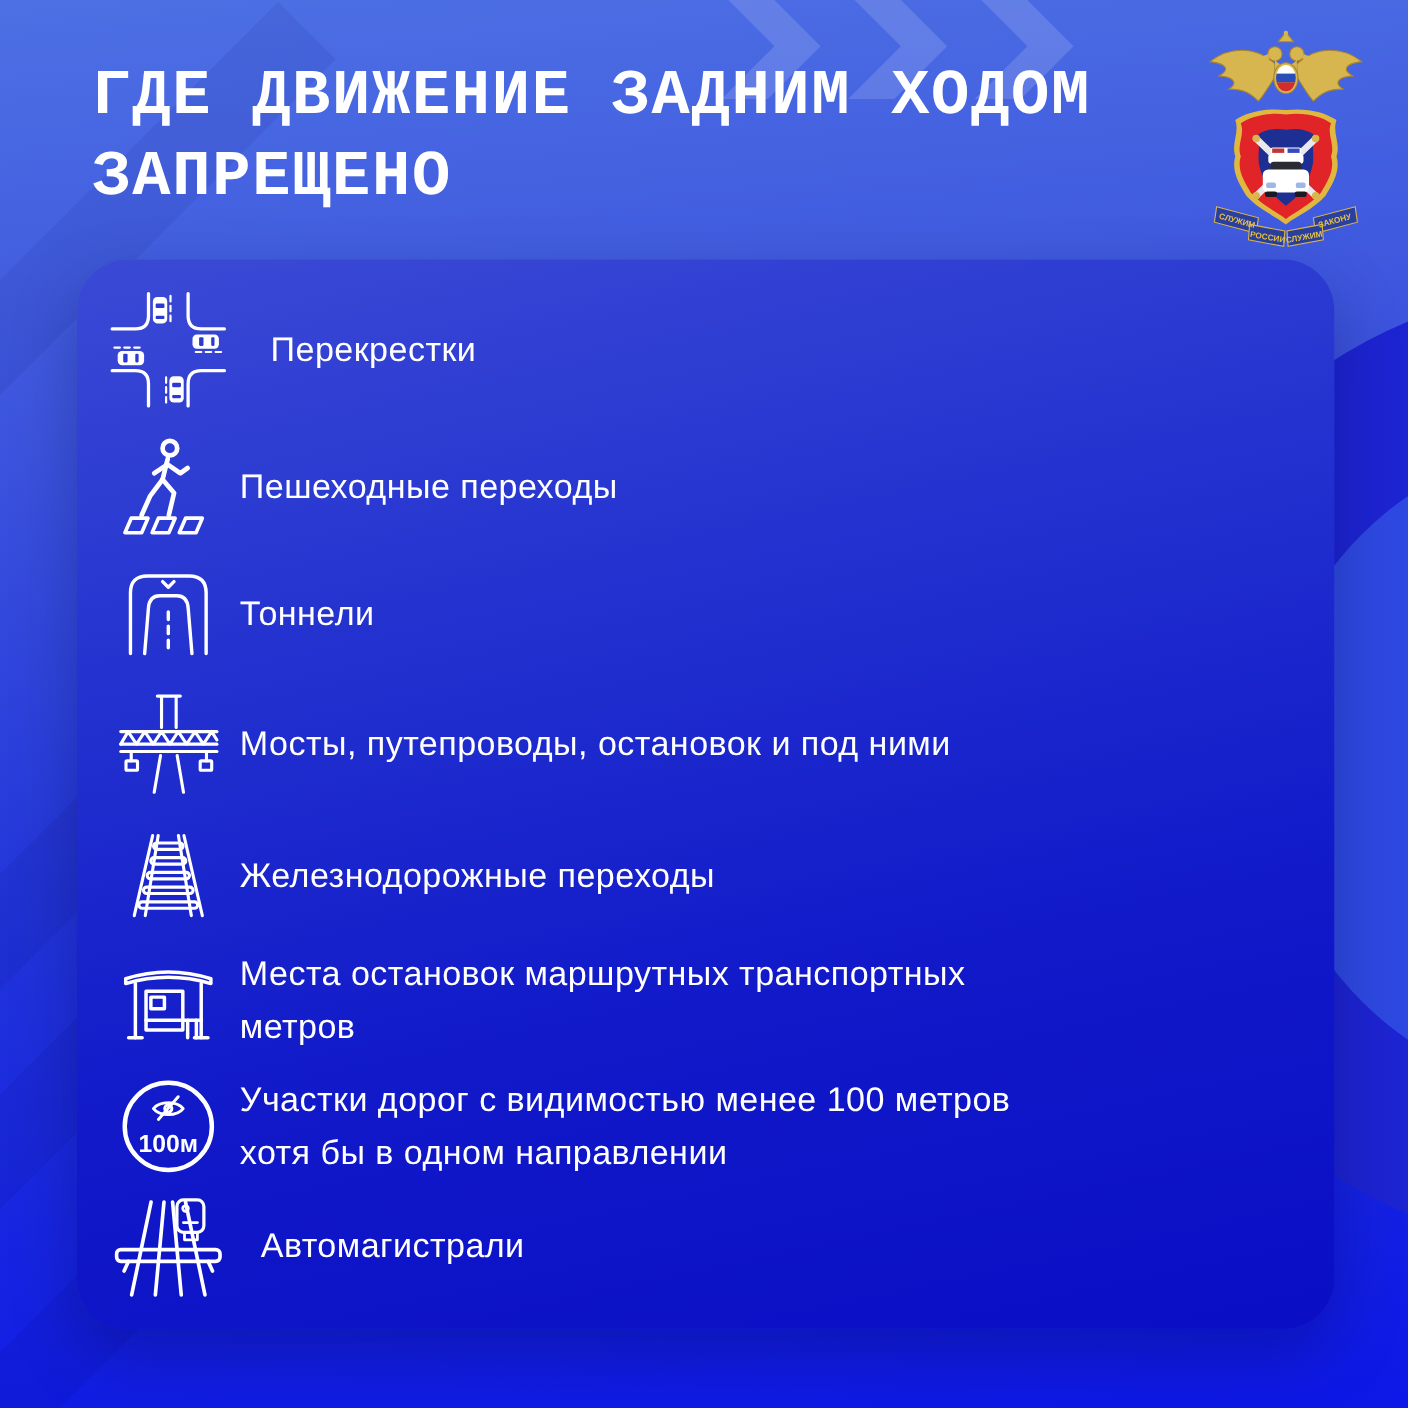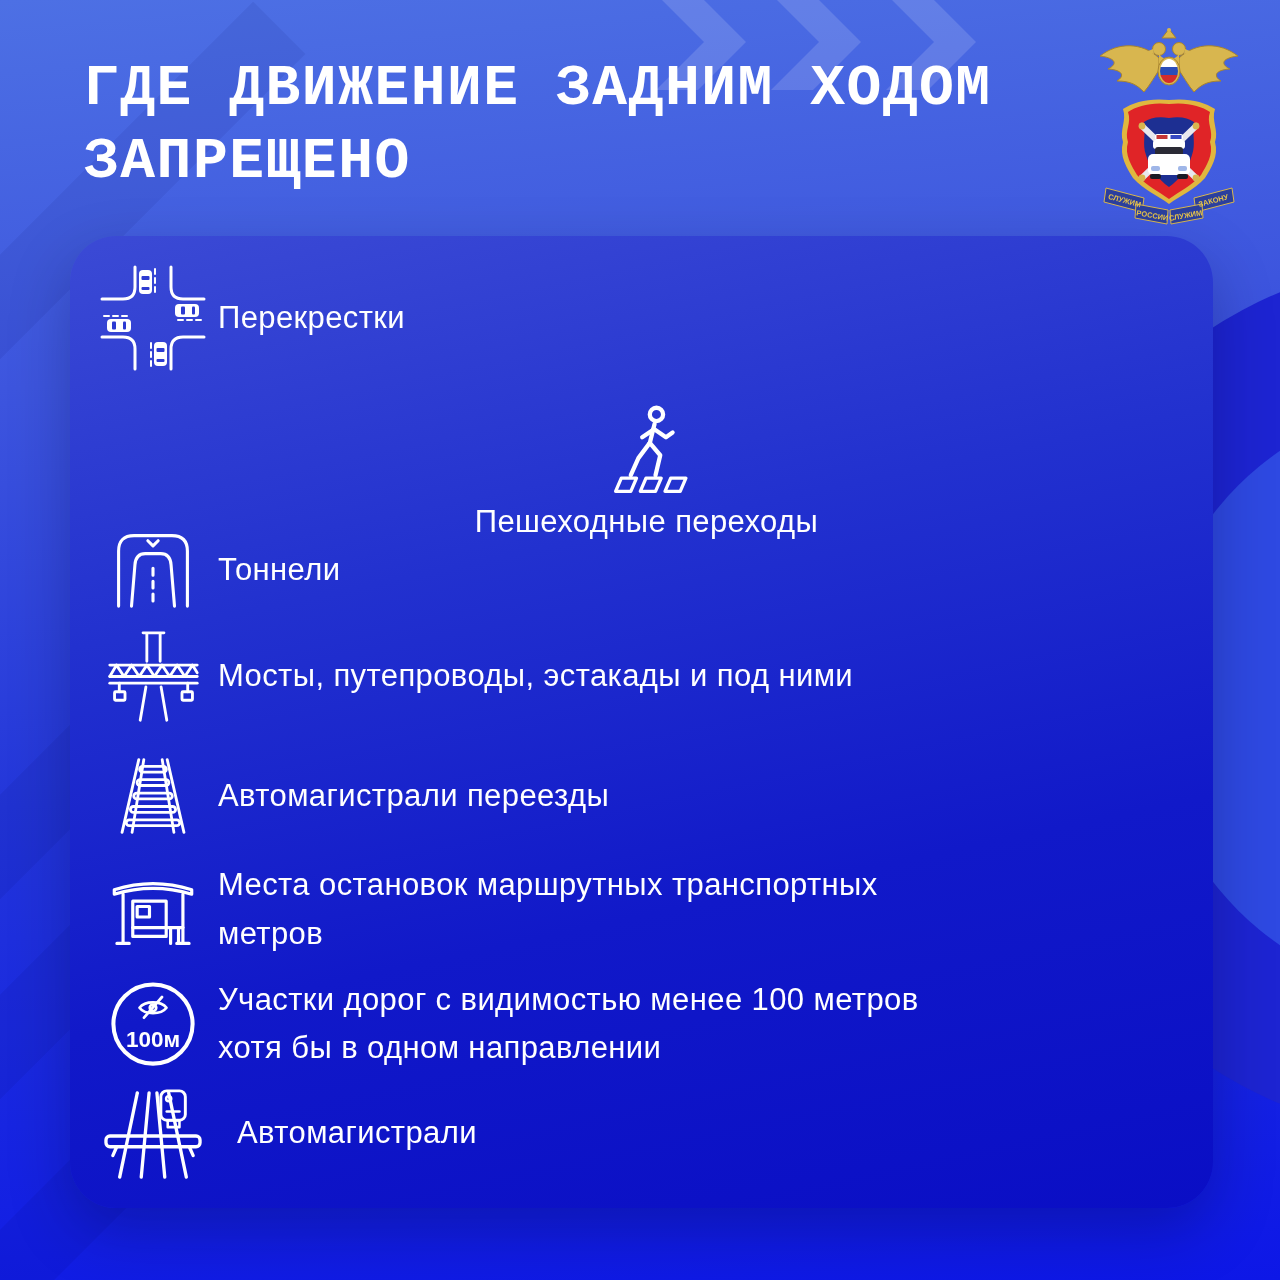--- a/index.html
+++ b/index.html
@@ -31,23 +31,23 @@
   .card{position:absolute;left:70px;top:236px;width:1143px;height:972px;
         border-radius:46px;
         background:linear-gradient(168deg,#3b4ad5 0%,#2231cf 34%,#1119c9 66%,#0a0ec5 100%);
         box-shadow:0 24px 60px rgba(0,0,40,0.25);}
   .row{position:absolute;left:0;width:100%;display:flex;align-items:center;}
   .icon-box{width:110px;margin-left:28px;flex:0 0 110px;display:flex;
             align-items:flex-end;justify-content:center;}
   .label{margin-left:10px;font-size:31px;letter-spacing:0.4px;line-height:1.55;
          font-weight:400;color:#ffffff;}
   .label span{display:block;}
-  .r1{top:22px;height:120px;}
-  .r2{top:152px;height:110px;flex-direction:column;}
-  .r3{top:284px;height:100px;}
+  .r1{top:22px;height:120px;gap:28px;}
+  .r2{top:152px;height:110px;}
+  .r3{top:272px;height:100px;}
   .r4{top:390px;height:100px;}
   .r5{top:515px;height:90px;}
   .r6{top:616px;height:115px;}
   .r7{top:733px;height:110px;}
   .r8{top:845px;height:105px;gap:19px;}
   svg{display:block;}
 </style>
 </head>
 <body>
 
@@ -224,41 +224,41 @@
           <path d="M4 57 H96"></path>
           <path d="M4 50 L11 38 L19 50 L27 38 L35 50 L43 38 L51 50 L59 38 L67 50 L75 38 L83 50 L91 38 L96 46"></path>
           <path d="M14 57 V66"></path>
           <rect x="9" y="66" width="11" height="9" rx="1"></rect>
           <path d="M86 57 V66"></path>
           <rect x="80" y="66" width="11" height="9" rx="1"></rect>
           <path d="M42 61 L36 96 M58 61 L64 96"></path>
         </svg>
       </div>
       <div class="label">
-        <span>Мосты, путепроводы, эстакады и под ними</span>
+        <span>Мосты, путепроводы, остановок и под ними</span>
         <span></span>
       </div>
     </div>
 
     <div class="row r5">
       <div class="icon-box">
         <svg width="92" height="80" viewBox="0 0 110 95" fill="none" stroke="#ffffff" stroke-width="3.4" stroke-linecap="round" stroke-linejoin="round">
           <path d="M38 4 L18 91"></path>
           <path d="M44 4 L30 91"></path>
           <path d="M72 4 L92 91"></path>
           <path d="M66 4 L80 91"></path>
           <rect x="39" y="12" width="32" height="7" rx="3.5"></rect>
           <rect x="36" y="28" width="38" height="7" rx="3.5"></rect>
           <rect x="32" y="44" width="46" height="7" rx="3.5"></rect>
           <rect x="28" y="60" width="54" height="7" rx="3.5"></rect>
           <rect x="23" y="76" width="64" height="7" rx="3.5"></rect>
         </svg>
       </div>
       <div class="label">
-        <span>Автомагистрали переезды</span>
+        <span>Железнодорожные переходы</span>
         <span></span>
       </div>
     </div>
 
     <div class="row r6">
       <div class="icon-box">
         <svg width="88" height="88" viewBox="0 0 100 100" fill="none" stroke="#ffffff" stroke-width="3.6" stroke-linecap="round" stroke-linejoin="round">
           <path d="M6 27 Q50 13 94 27 L94 32 Q50 19 6 32 Z"></path>
           <path d="M16 32 V88 M84 32 V88"></path>
           <path d="M9 88 H23 M77 88 H91"></path>

